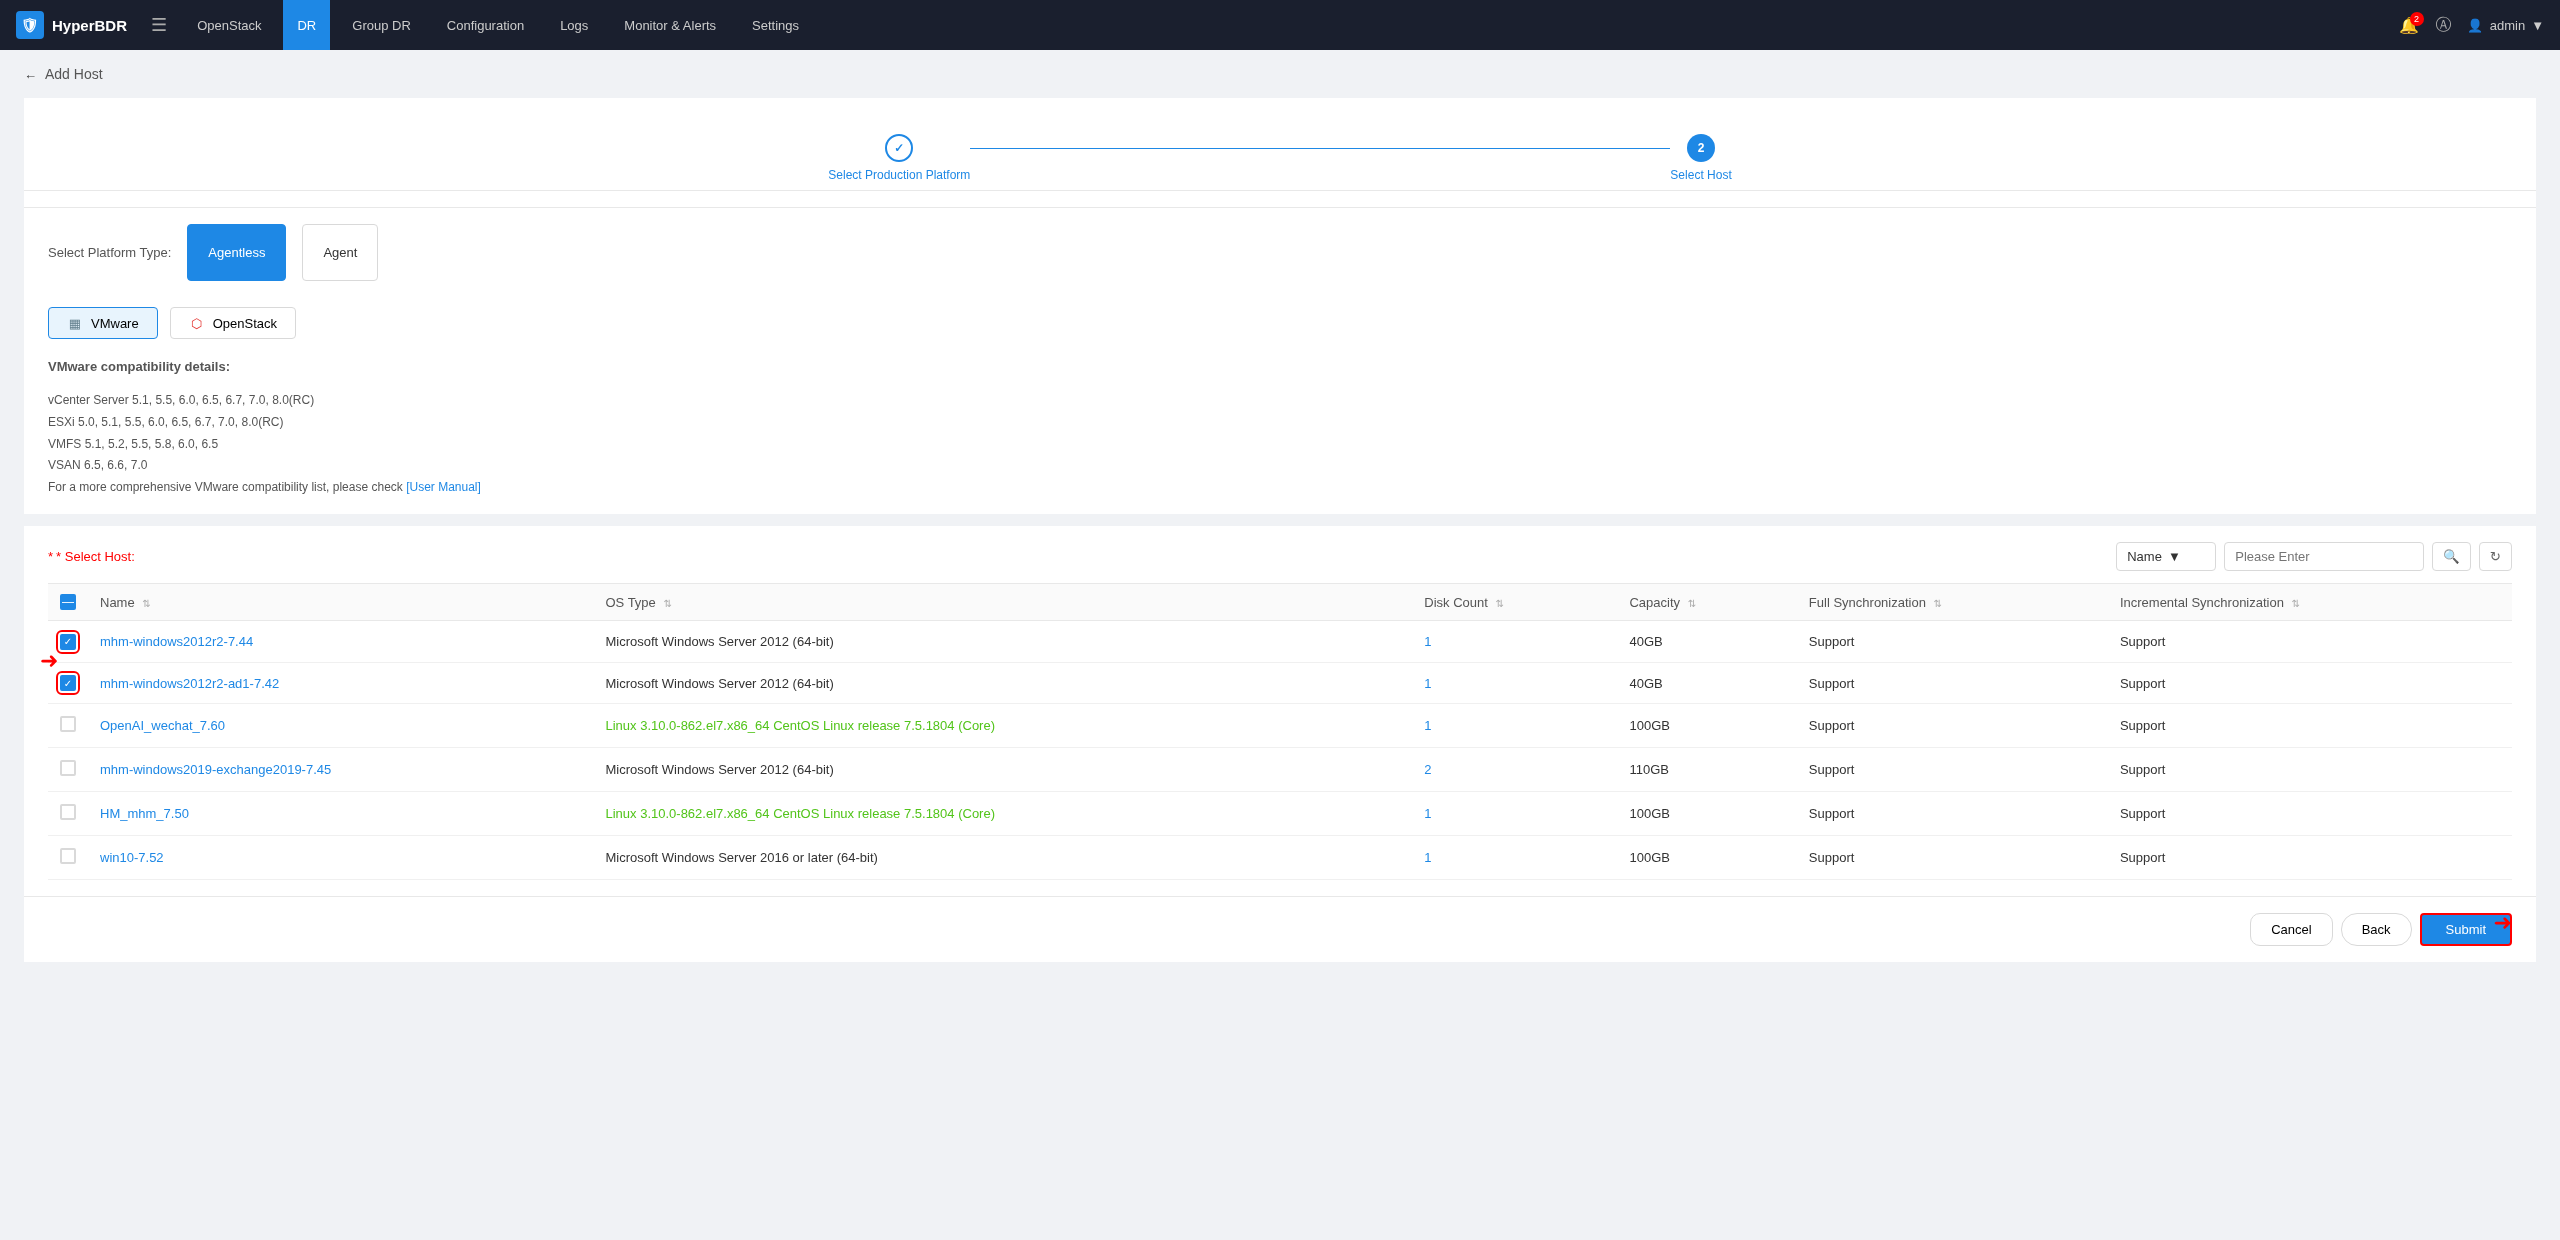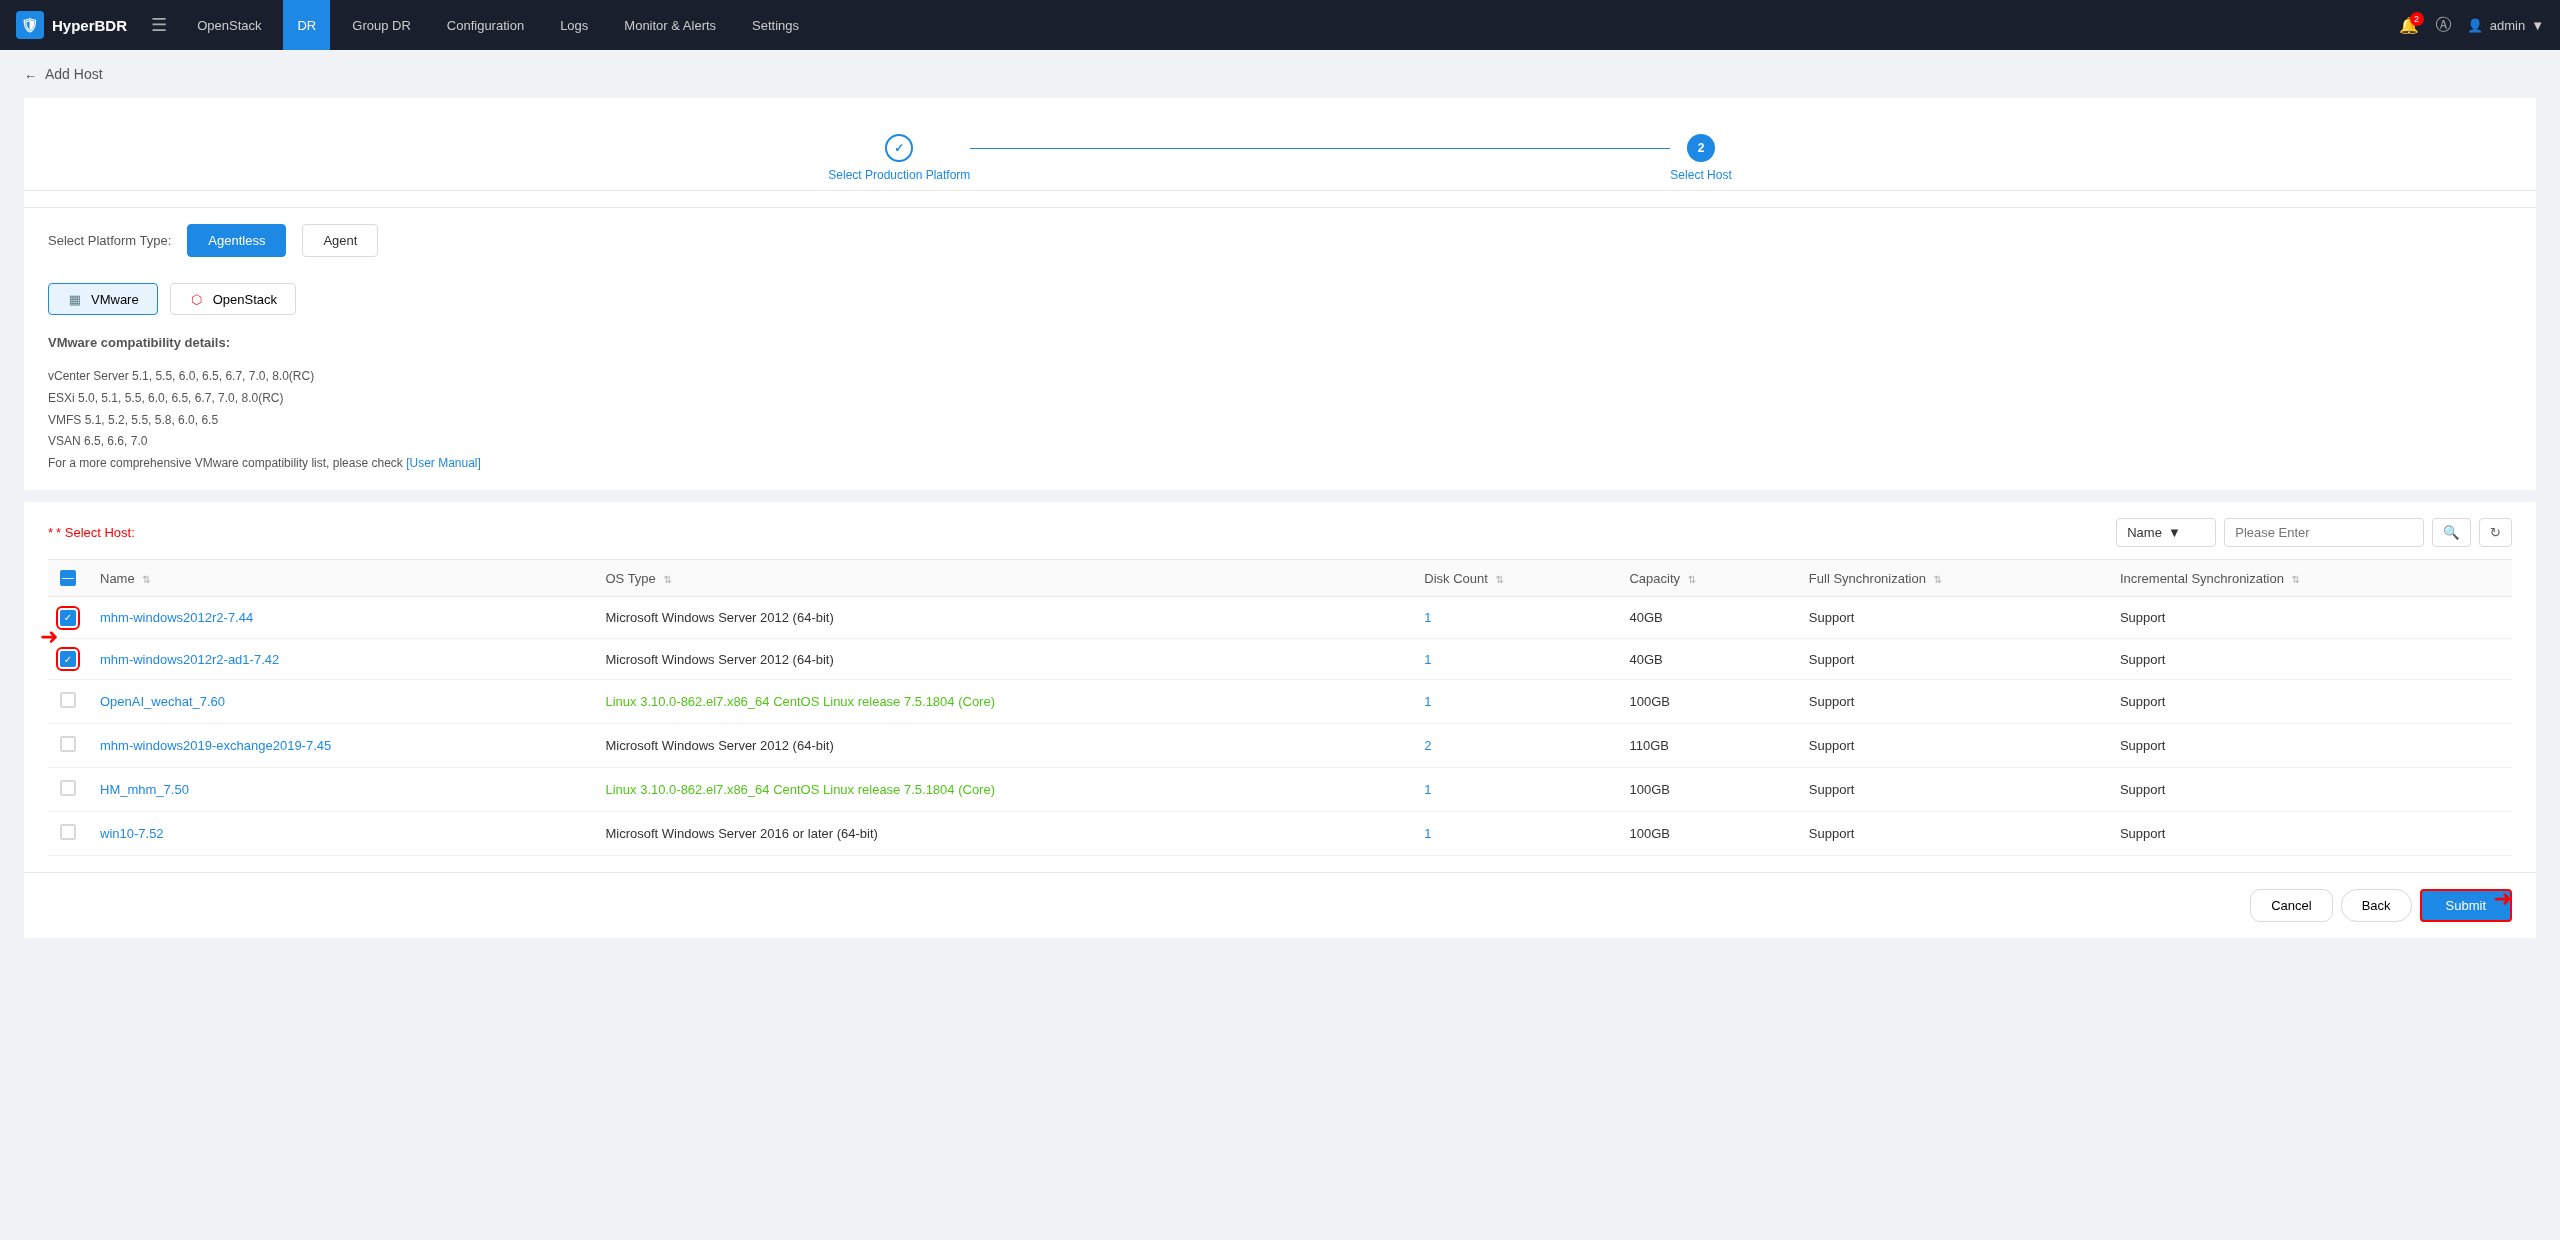--- a/index.html
+++ b/index.html
@@ -173,21 +173,21 @@
       display: flex;
       align-items: center;
       gap: 16px;
       margin-bottom: 26px;
     }
     .platform-type-label {
       font-size: 13px;
       color: #555;
     }
     .tab-btn {
-      padding: 8px 20px;
+      padding: 20px 20px;
       border: 1px solid #d9d9d9;
       background: white;
       border-radius: 4px;
       cursor: pointer;
       font-size: 13px;
       color: #333;
     }
     .tab-btn.active {
       background: #1e88e5;
       color: white;

